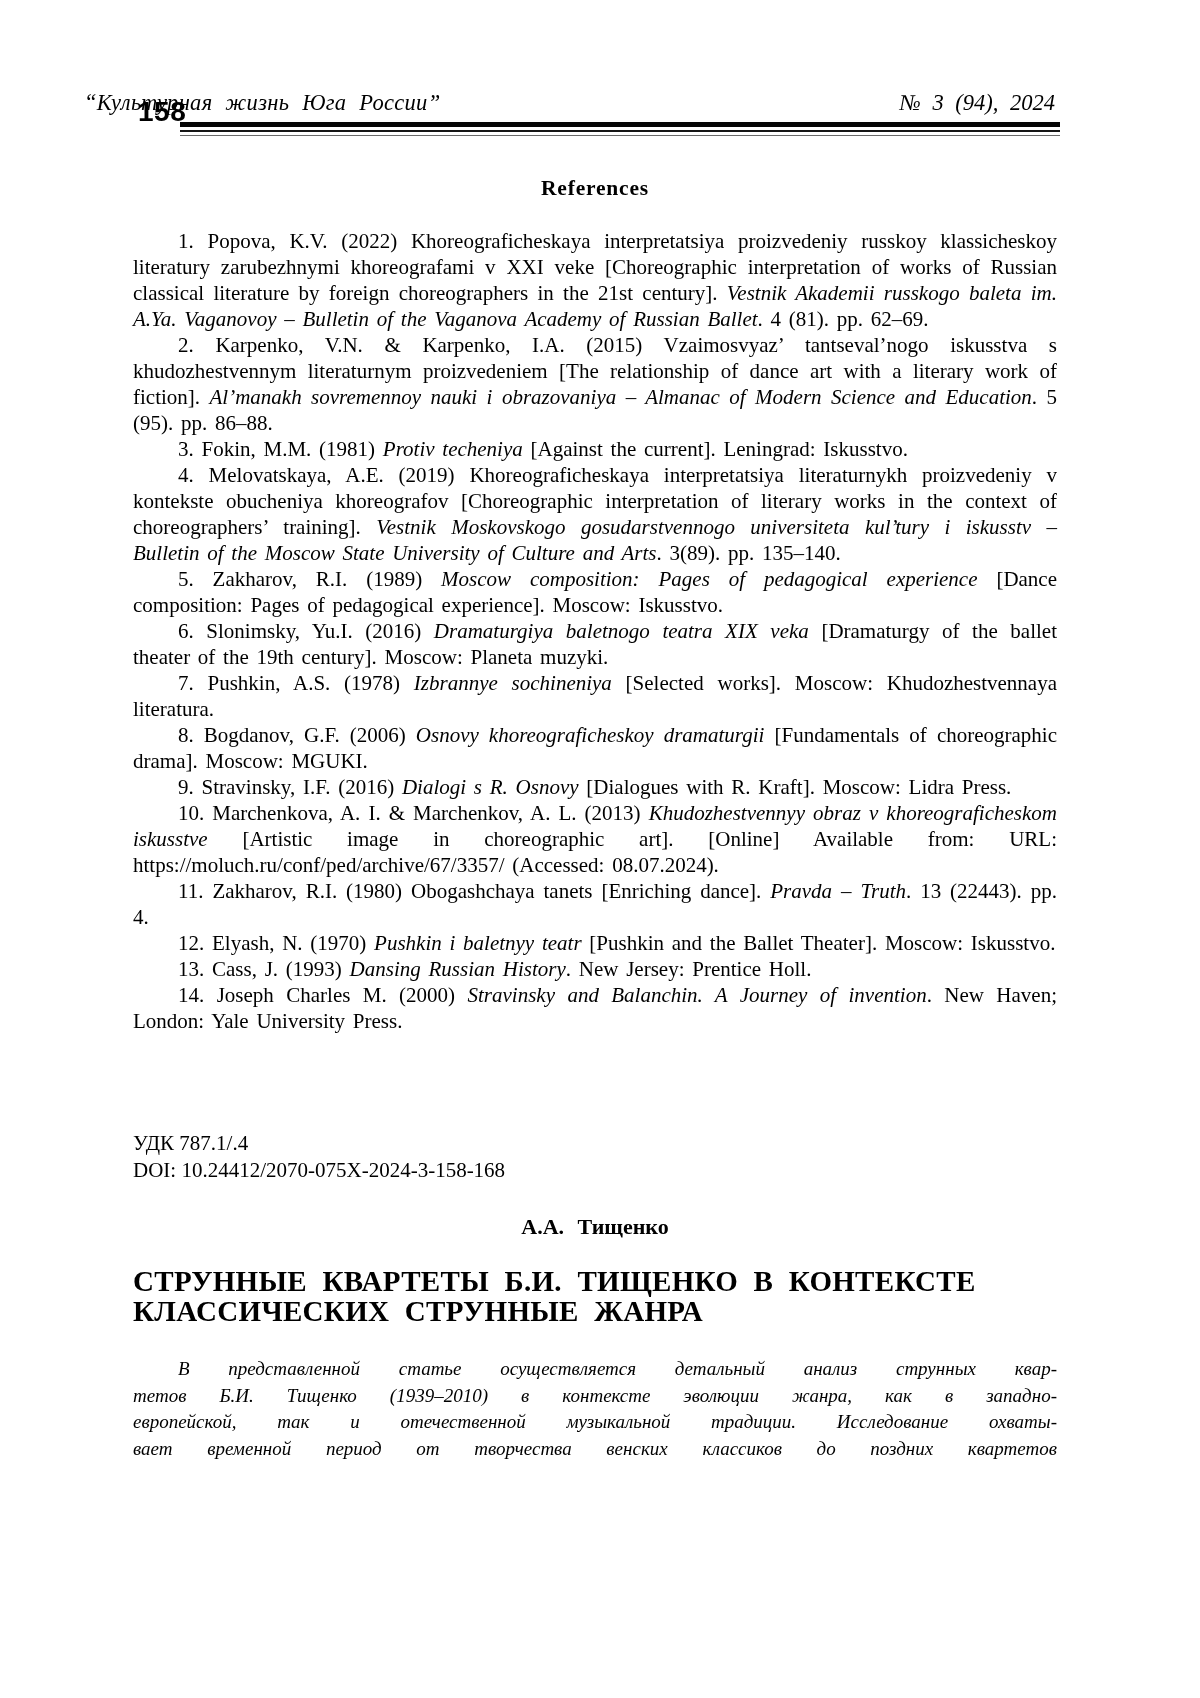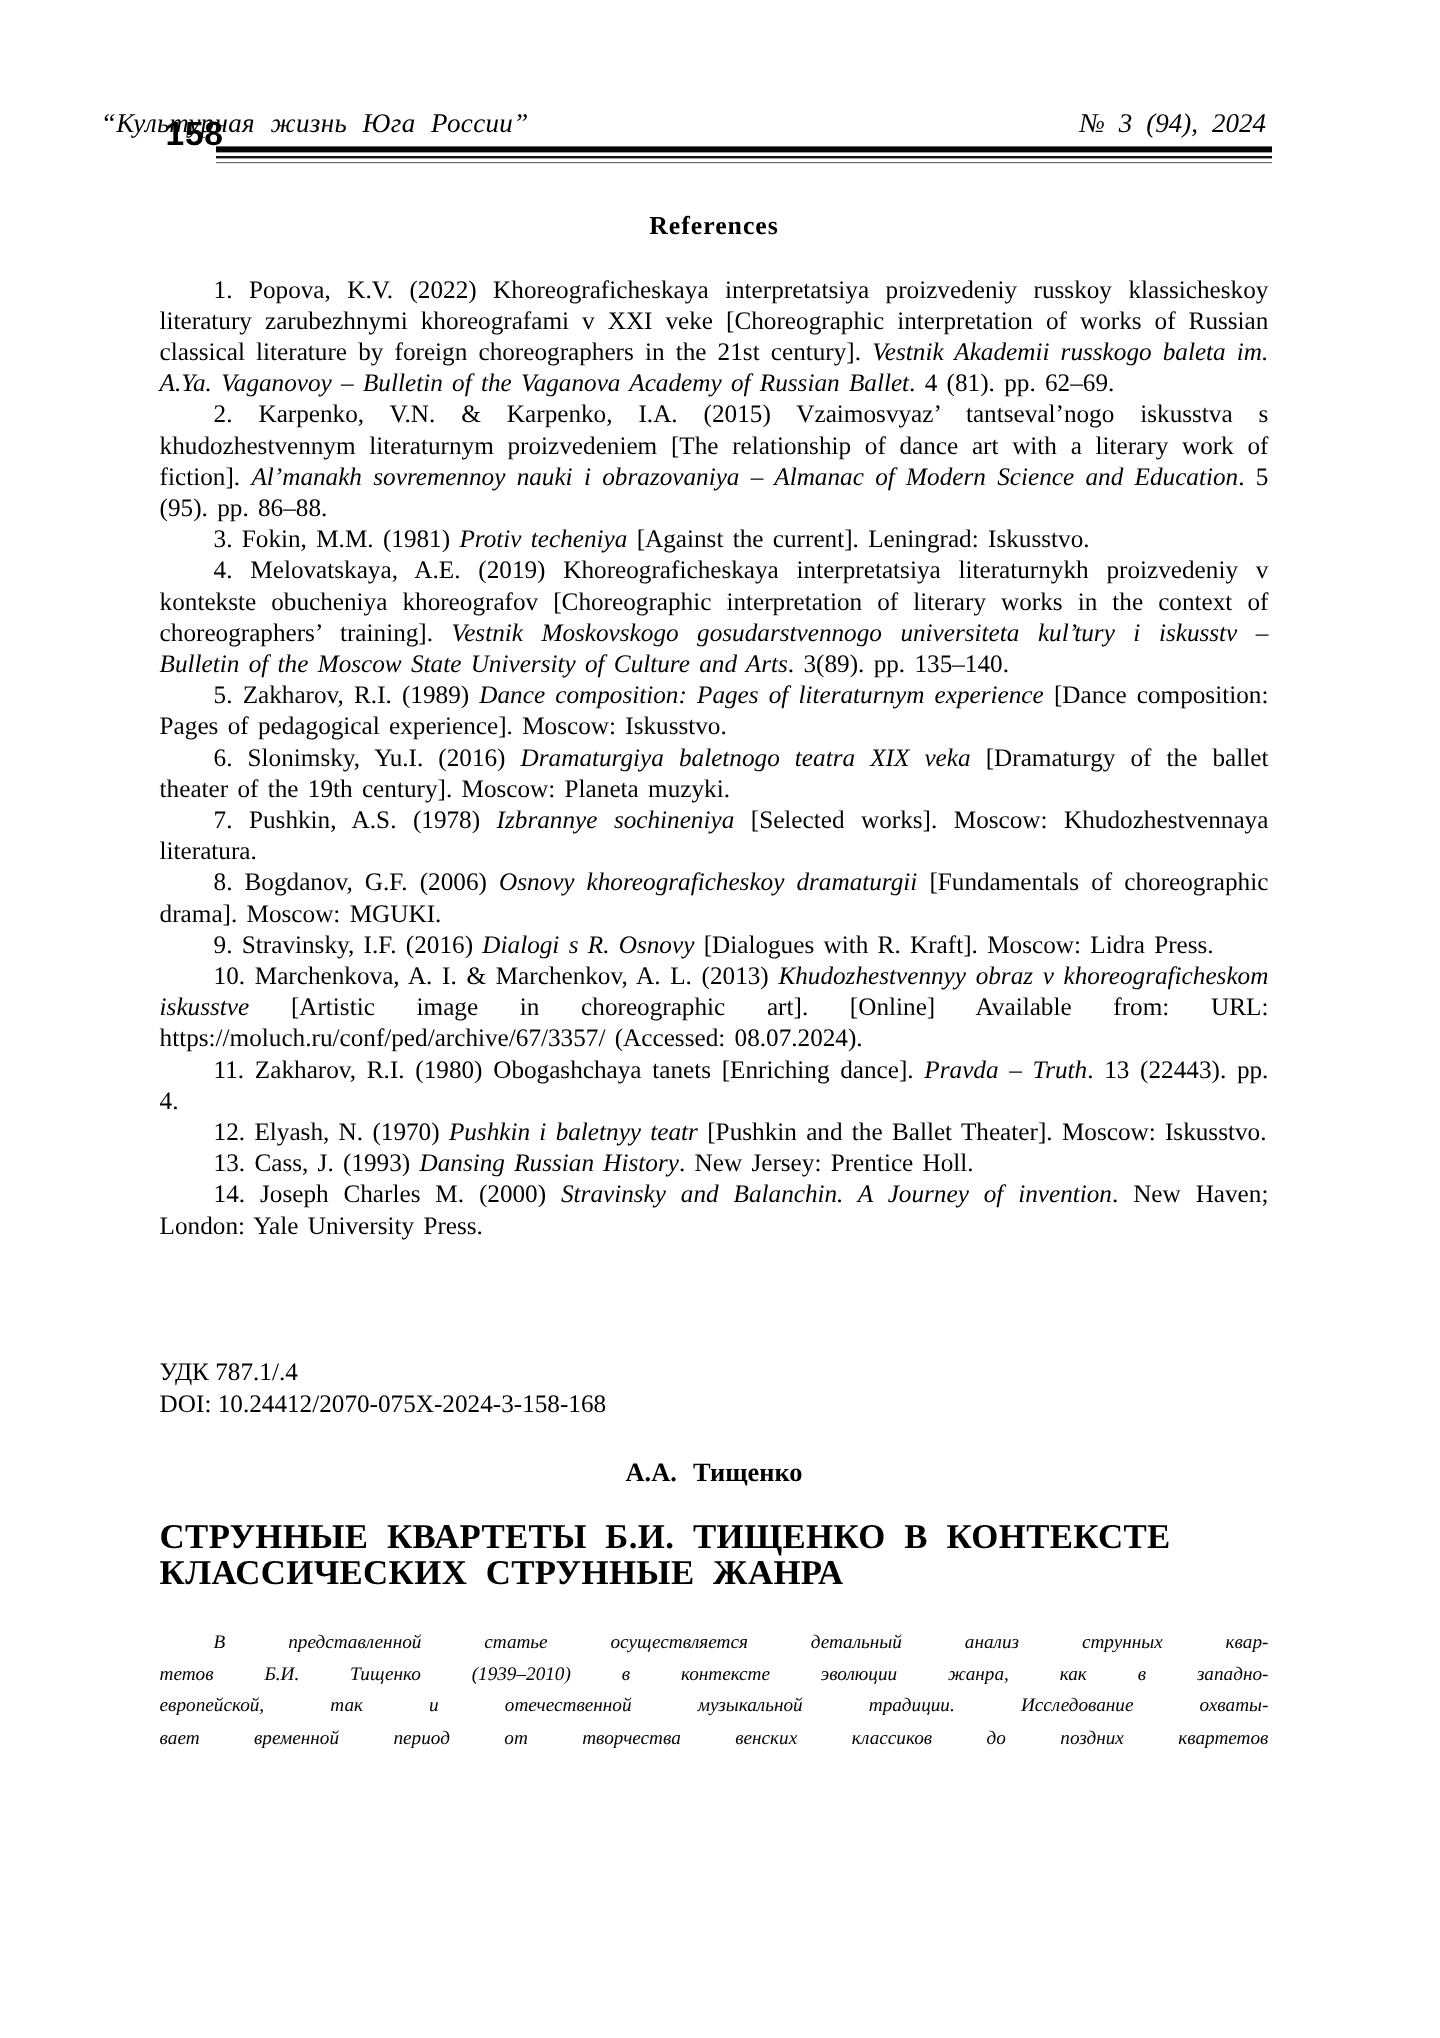--- a/index.html
+++ b/index.html
@@ -74,21 +74,21 @@
     font-weight: bold;
     font-size: 29px;
     line-height: 30px;
     word-spacing: 8px;
     letter-spacing: 0.3px;
   }
   
   .abstract {
     margin-top: 30px;
     font-style: italic;
-    font-size: 16px;
+    font-size: 19px;
     line-height: 26.5px;
     word-spacing: 4px;
   }
   .abstract div {
     text-align: justify;
     text-align-last: justify;
   }
   .abstract div:first-child { text-indent: 45px; }
 </style>
 </head>
@@ -111,21 +111,21 @@
 
   <div class="content">
 
     <div class="references-heading">References</div>
 
     <div class="refs-list">
         <p class="ref-entry"><span class="roman">1. Popova, K.V. (2022) Khoreograficheskaya interpretatsiya proizvedeniy russkoy klassicheskoy literatury zarubezhnymi khoreografami v XXI veke [Choreographic interpretation of works of Russian classical literature by foreign choreographers in the 21st century]. </span><span class="italic">Vestnik Akademii russkogo baleta im. A.Ya. Vaganovoy – Bulletin of the Vaganova Academy of Russian Ballet</span><span class="roman">. 4 (81). pp. 62–69.</span></p>
         <p class="ref-entry"><span class="roman">2. Karpenko, V.N. &amp; Karpenko, I.A. (2015) Vzaimosvyaz’ tantseval’nogo iskusstva s khudozhestvennym literaturnym proizvedeniem [The relationship of dance art with a literary work of fiction]. </span><span class="italic">Al’manakh sovremennoy nauki i obrazovaniya – Almanac of Modern Science and Education</span><span class="roman">. 5 (95). pp. 86–88.</span></p>
         <p class="ref-entry"><span class="roman">3. Fokin, M.M. (1981) </span><span class="italic">Protiv techeniya</span><span class="roman"> [Against the current]. Leningrad: Iskusstvo.</span></p>
         <p class="ref-entry"><span class="roman">4. Melovatskaya, A.E. (2019) Khoreograficheskaya interpretatsiya literaturnykh proizvedeniy v kontekste obucheniya khoreografov [Choreographic interpretation of literary works in the context of choreographers’ training]. </span><span class="italic">Vestnik Moskovskogo gosudarstvennogo universiteta kul’tury i iskusstv – Bulletin of the Moscow State University of Culture and Arts</span><span class="roman">. 3(89). pp. 135–140.</span></p>
-        <p class="ref-entry"><span class="roman">5. Zakharov, R.I. (1989) </span><span class="italic">Dance composition: Pages of literaturnym experience</span><span class="roman"> [Dance composition: Pages of pedagogical experience]. Moscow: Iskusstvo.</span></p>
+        <p class="ref-entry"><span class="roman">5. Zakharov, R.I. (1989) </span><span class="italic">Moscow composition: Pages of pedagogical experience</span><span class="roman"> [Dance composition: Pages of pedagogical experience]. Moscow: Iskusstvo.</span></p>
         <p class="ref-entry"><span class="roman">6. Slonimsky, Yu.I. (2016) </span><span class="italic">Dramaturgiya baletnogo teatra XIX veka</span><span class="roman"> [Dramaturgy of the ballet theater of the 19th century]. Moscow: Planeta muzyki.</span></p>
         <p class="ref-entry"><span class="roman">7. Pushkin, A.S. (1978) </span><span class="italic">Izbrannye sochineniya</span><span class="roman"> [Selected works]. Moscow: Khudozhestvennaya literatura.</span></p>
         <p class="ref-entry"><span class="roman">8. Bogdanov, G.F. (2006) </span><span class="italic">Osnovy khoreograficheskoy dramaturgii</span><span class="roman"> [Fundamentals of choreographic drama]. Moscow: MGUKI.</span></p>
         <p class="ref-entry"><span class="roman">9. Stravinsky, I.F. (2016) </span><span class="italic">Dialogi s R. Osnovy</span><span class="roman"> [Dialogues with R. Kraft]. Moscow: Lidra Press.</span></p>
         <p class="ref-entry"><span class="roman">10. Marchenkova, A. I. &amp; Marchenkov, A. L. (2013) </span><span class="italic">Khudozhestvennyy obraz v khoreograficheskom iskusstve</span><span class="roman"> [Artistic image in choreographic art]. [Online] Available from: URL: https://moluch.ru/conf/ped/archive/67/3357/ (Accessed: 08.07.2024).</span></p>
         <p class="ref-entry"><span class="roman">11. Zakharov, R.I. (1980) Obogashchaya tanets [Enriching dance]. </span><span class="italic">Pravda – Truth</span><span class="roman">. 13 (22443). pp. 4.</span></p>
         <p class="ref-entry"><span class="roman">12. Elyash, N. (1970) </span><span class="italic">Pushkin i baletnyy teatr</span><span class="roman"> [Pushkin and the Ballet Theater]. Moscow: Iskusstvo.</span></p>
         <p class="ref-entry"><span class="roman">13. Cass, J. (1993) </span><span class="italic">Dansing Russian History</span><span class="roman">. New Jersey: Prentice Holl.</span></p>
         <p class="ref-entry"><span class="roman">14. Joseph Charles M. (2000) </span><span class="italic">Stravinsky and Balanchin. A Journey of invention</span><span class="roman">. New Haven; London: Yale University Press.</span></p>
       </div>

